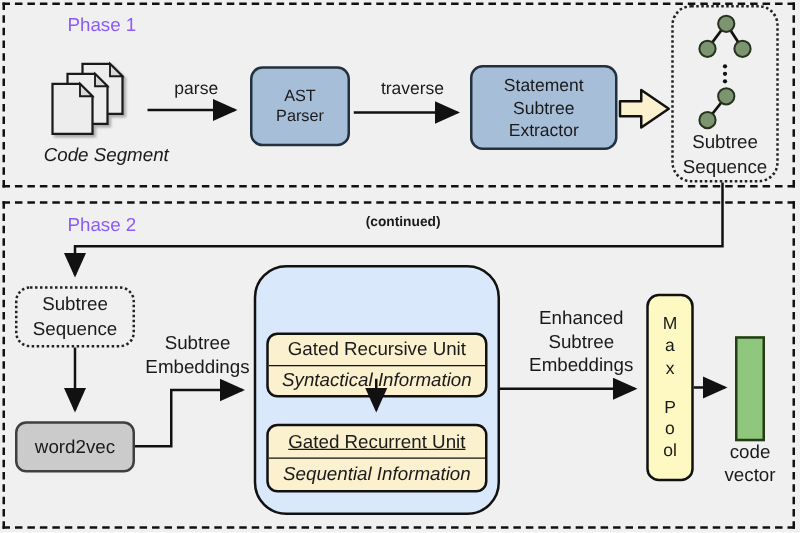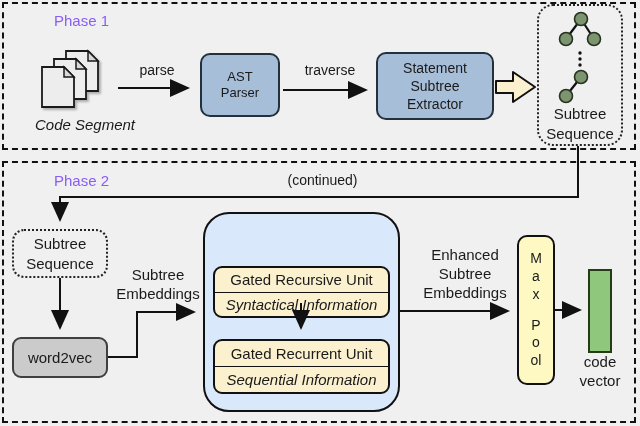--- a/index.html
+++ b/index.html
@@ -112,21 +112,21 @@
         <circle cx="42" cy="69" r="6.5" fill="#7c9470" stroke="#26331f" stroke-width="1.6"></circle>
         <circle cx="27" cy="88" r="6.5" fill="#7c9470" stroke="#26331f" stroke-width="1.6"></circle>
       </g>
     </svg>
     <div>Subtree</div>
     <div>Sequence</div>
   </div>
 
   <div class="phase-box" style="left:2px;top:161px;width:634px;height:262px;"></div>
   <div class="phase-title" style="left:54px;top:172px;">Phase 2</div>
-  <div class="label" style="left:250px;top:172px;width:145px;font-size:14px;">(continued)</div>
+  <div class="label" style="left:250px;top:172px;width:145px;font-size:11px;font-weight:bold;">(continued)</div>
 
   <div class="dotted-box" style="left:12px;top:229px;width:96px;height:49px;justify-content:center;">
     <div>Subtree</div>
     <div>Sequence</div>
   </div>
 
   <div class="label" style="left:106px;top:266px;width:104px;font-size:15px;">
     <div>Subtree</div>
     <div>Embeddings</div>
   </div>
@@ -134,21 +134,21 @@
   <div class="word2vec-box">
     <div>word2vec</div>
   </div>
 
   <div class="encoder-box">
     <div class="gru-box" style="top:52px;height:52px;">
       <div class="gru-row">Gated Recursive Unit</div>
       <div class="gru-row gru-sub">Syntactical Information</div>
     </div>
     <div class="gru-box" style="top:125px;height:55px;">
-      <div class="gru-row" style="line-height:25px;height:25px;">Gated Recurrent Unit</div>
+      <div class="gru-row" style="line-height:25px;height:25px;text-decoration:underline;">Gated Recurrent Unit</div>
       <div class="gru-row gru-sub" style="line-height:25px;height:25px;">Sequential Information</div>
     </div>
   </div>
 
   <div class="label" style="left:408px;top:246px;width:114px;font-size:15px;">
     <div>Enhanced</div>
     <div>Subtree</div>
     <div>Embeddings</div>
   </div>
 

